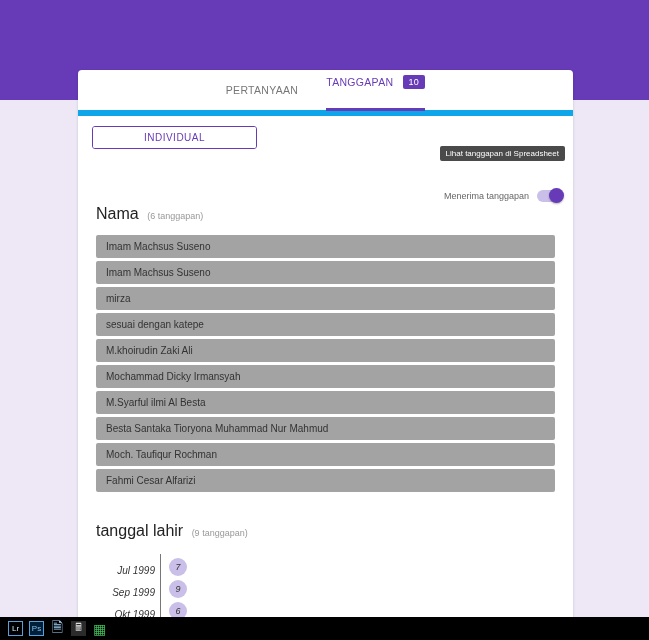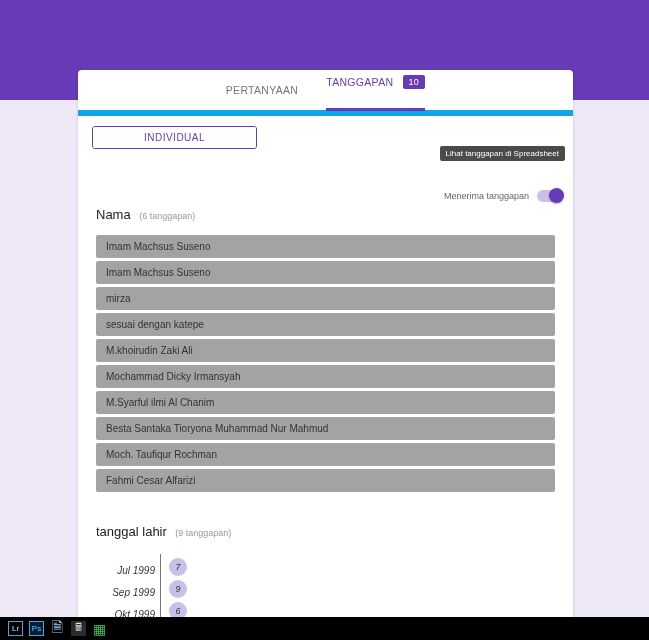--- a/index.html
+++ b/index.html
@@ -154,21 +154,21 @@
     right: -1px; top: -2px;
     width: 15px; height: 15px;
     background: #673ab7;
     border-radius: 50%;
     box-shadow: 0 1px 2px rgba(0,0,0,0.3);
   }
   .section {
     margin: 56px 18px 0 18px;
   }
   .section-title {
-    font-size: 13px;
+    font-size: 16px;
     color: #222;
     font-weight: 500;
   }
   .section-sub {
     font-size: 9px;
     color: #999;
     margin-left: 4px;
   }
   .answers-list {
     margin-top: 12px;
@@ -268,21 +268,21 @@
   <div class="section">
     <span class="section-title">Nama</span>
     <span class="section-sub">(6 tanggapan)</span>
     <div class="answers-list" id="nama-list">
         <div class="answer-row">Imam Machsus Suseno</div>
         <div class="answer-row">Imam Machsus Suseno</div>
         <div class="answer-row">mirza</div>
         <div class="answer-row">sesuai dengan katepe</div>
         <div class="answer-row">M.khoirudin Zaki Ali</div>
         <div class="answer-row">Mochammad Dicky Irmansyah</div>
-        <div class="answer-row">M.Syarful ilmi Al Chanim</div>
+        <div class="answer-row">M.Syarful ilmi Al Besta</div>
         <div class="answer-row">Besta Santaka Tioryona Muhammad Nur Mahmud</div>
         <div class="answer-row">Moch. Taufiqur Rochman</div>
         <div class="answer-row">Fahmi Cesar Alfarizi</div>
       </div>
   </div>
 
   <div class="section2">
     <span class="section-title">tanggal lahir</span>
     <span class="section-sub">(9 tanggapan)</span>
     <div class="dates-block" id="dates-block">

